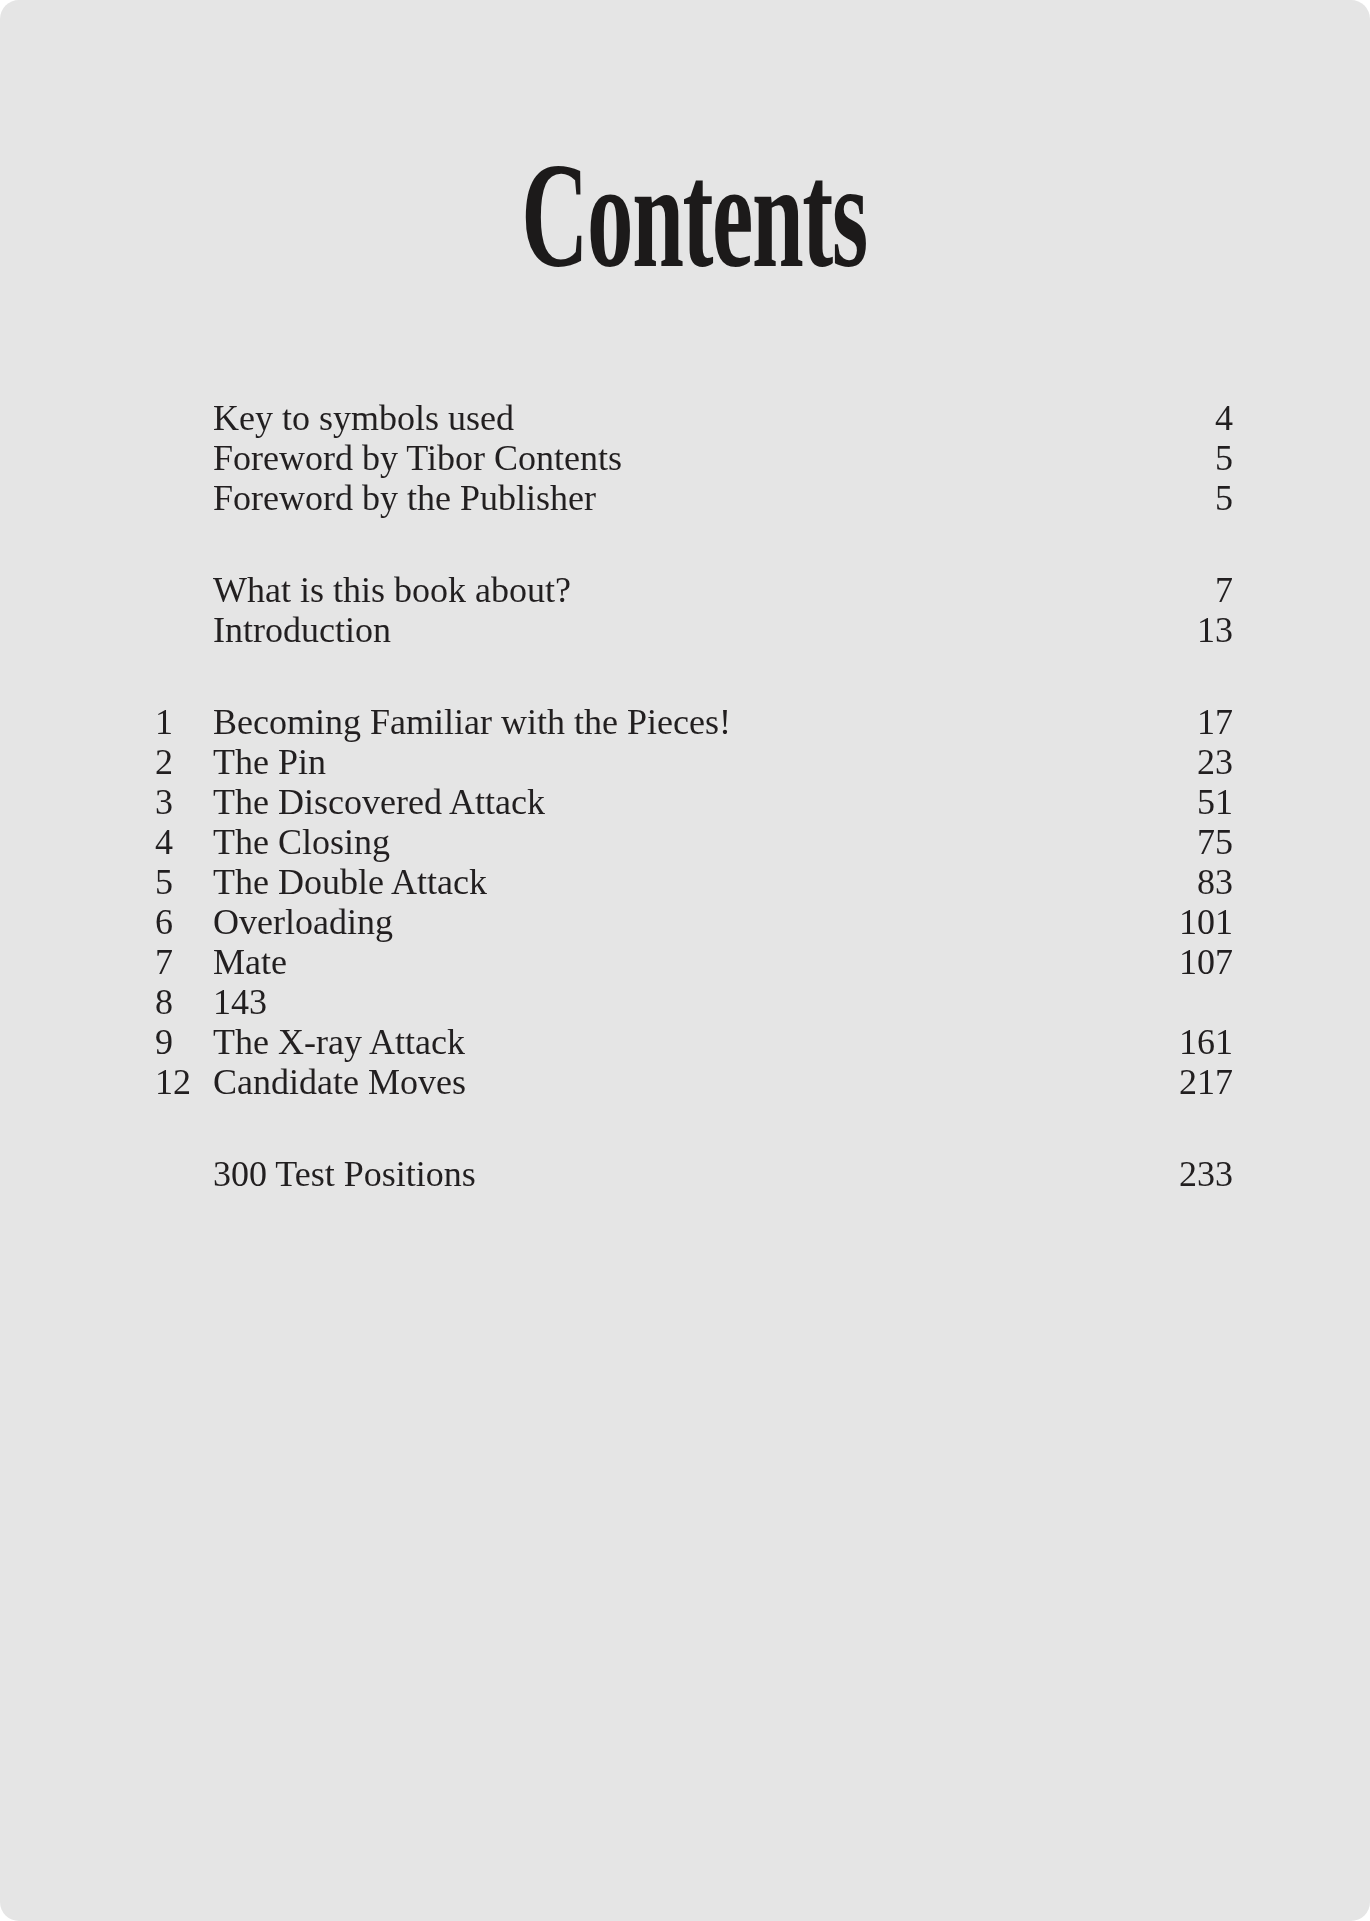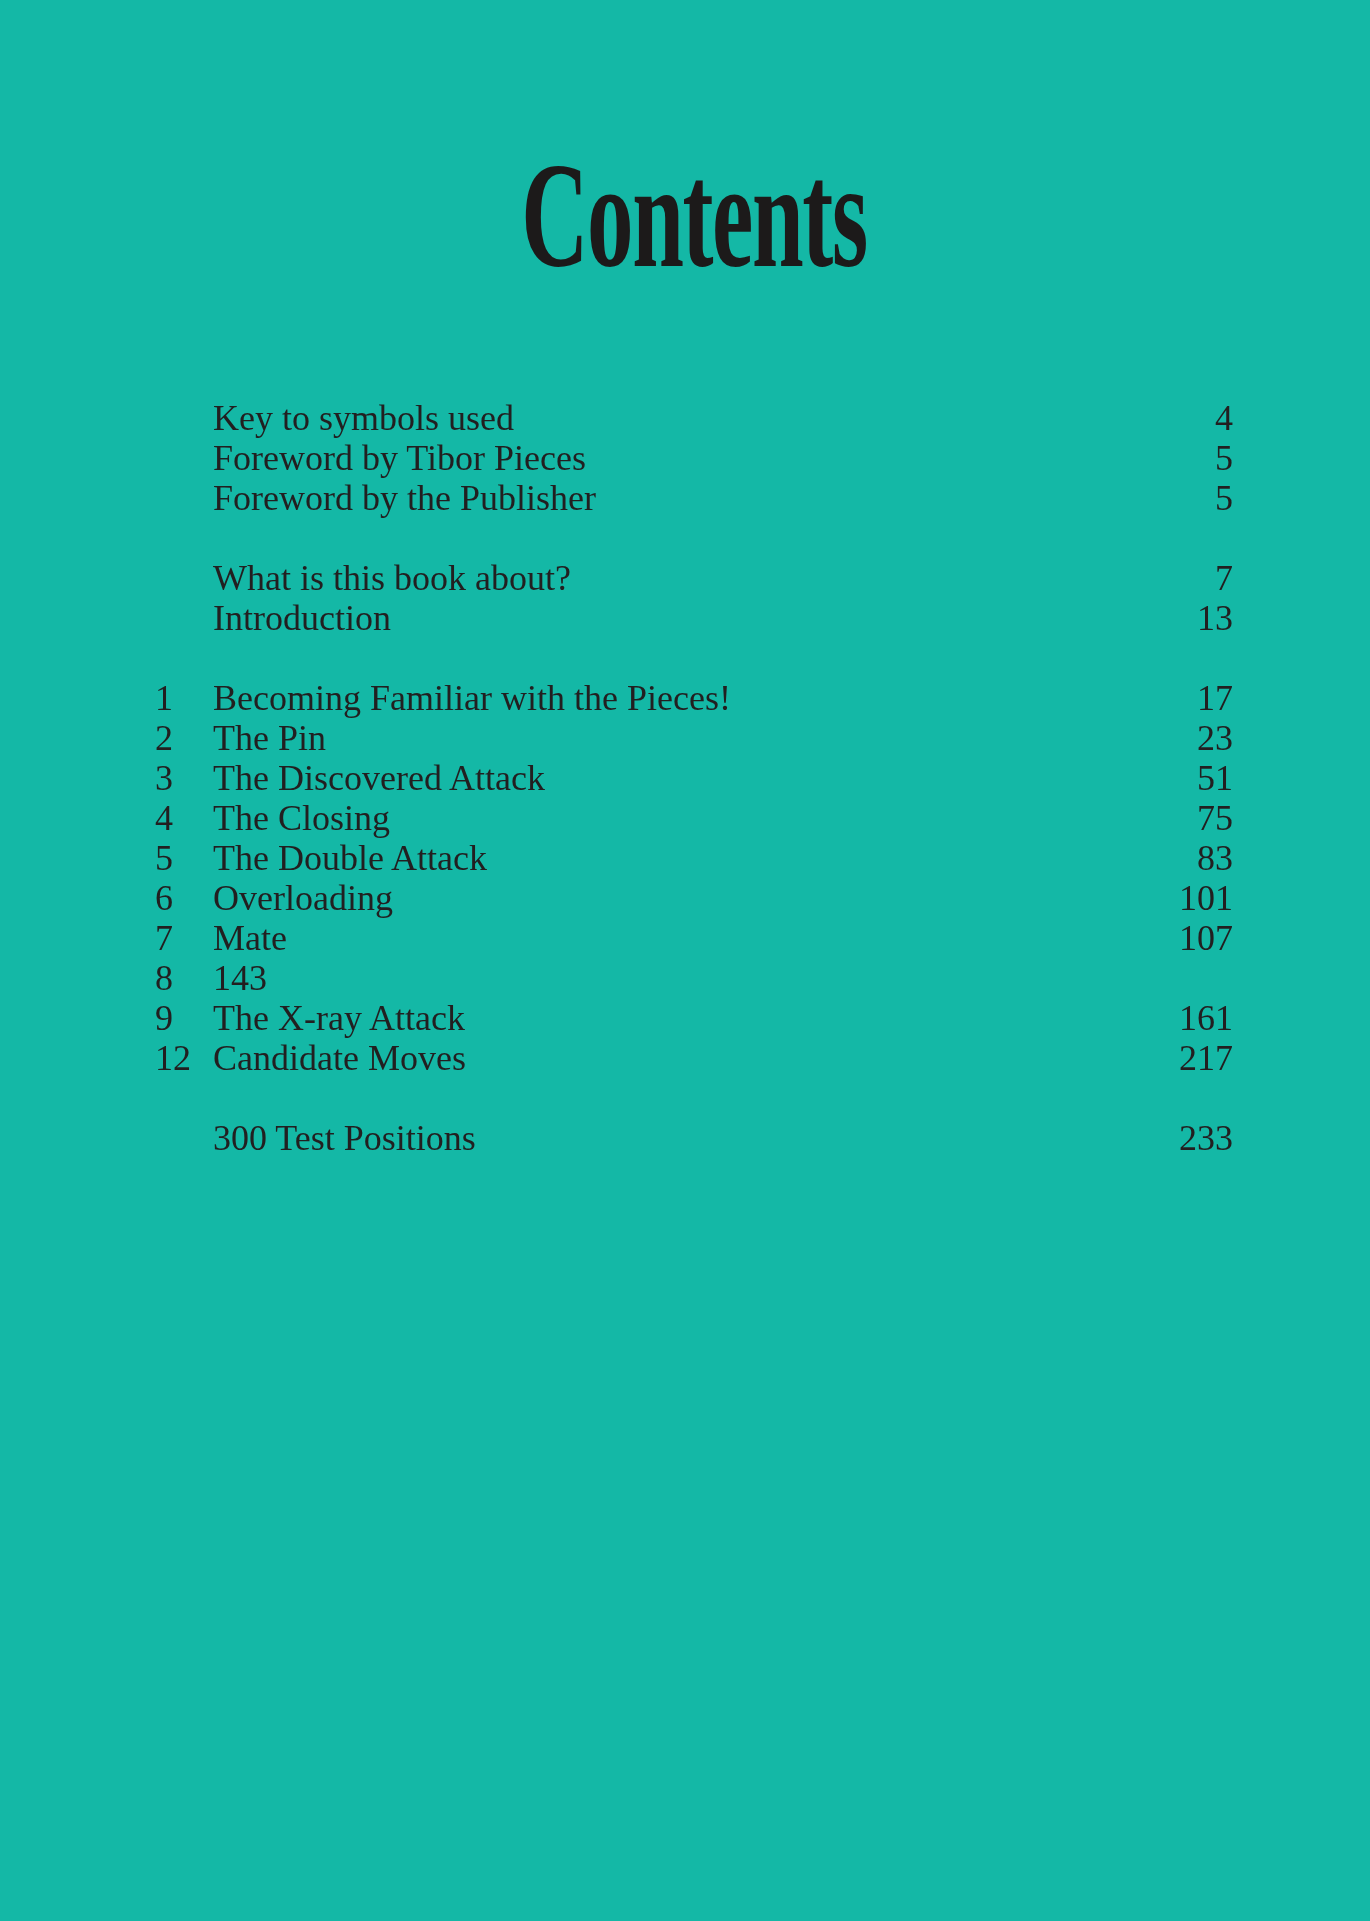--- a/index.html
+++ b/index.html
@@ -11,21 +11,22 @@
     position: relative;
     width: 1370px;
     height: 1921px;
     font-family: "Liberation Serif", serif;
     color: #221f20;
     overflow: hidden;
   }
   .page {
     position: absolute;
     inset: 0;
-    background: #14b8a6;
+    background: #e5e5e5;
+    border-radius: 19px;
   }
   .title {
     position: absolute;
     left: 155px;
     top: 140px;
     width: 1078px;
     margin: 0;
     text-align: center;
     font-size: 150px;
     font-weight: bold;
@@ -44,21 +45,21 @@
   }
   .toc-row {
     display: flex;
     align-items: baseline;
     height: 40px;
     line-height: 40px;
     font-size: 36px;
     white-space: nowrap;
   }
   .toc-row.gap {
-    margin-top: 40px;
+    margin-top: 52px;
   }
   .toc-row .num {
     flex: 0 0 58px;
     width: 58px;
   }
   .toc-row .label {
     flex: 1 1 auto;
   }
   .toc-row .page-num {
     flex: 0 0 auto;
@@ -72,21 +73,21 @@
   <h1 class="title">Contents</h1>
 
   <div class="toc" id="toc">
       <div class="toc-row">
     <span class="num"></span>
     <span class="label">Key to symbols used</span>
     <span class="page-num">4</span>
   </div>
       <div class="toc-row">
     <span class="num"></span>
-    <span class="label">Foreword by Tibor Pieces</span>
+    <span class="label">Foreword by Tibor Contents</span>
     <span class="page-num">5</span>
   </div>
       <div class="toc-row">
     <span class="num"></span>
     <span class="label">Foreword by the Publisher</span>
     <span class="page-num">5</span>
   </div>
       <div class="toc-row gap">
     <span class="num"></span>
     <span class="label">What is this book about?</span>

